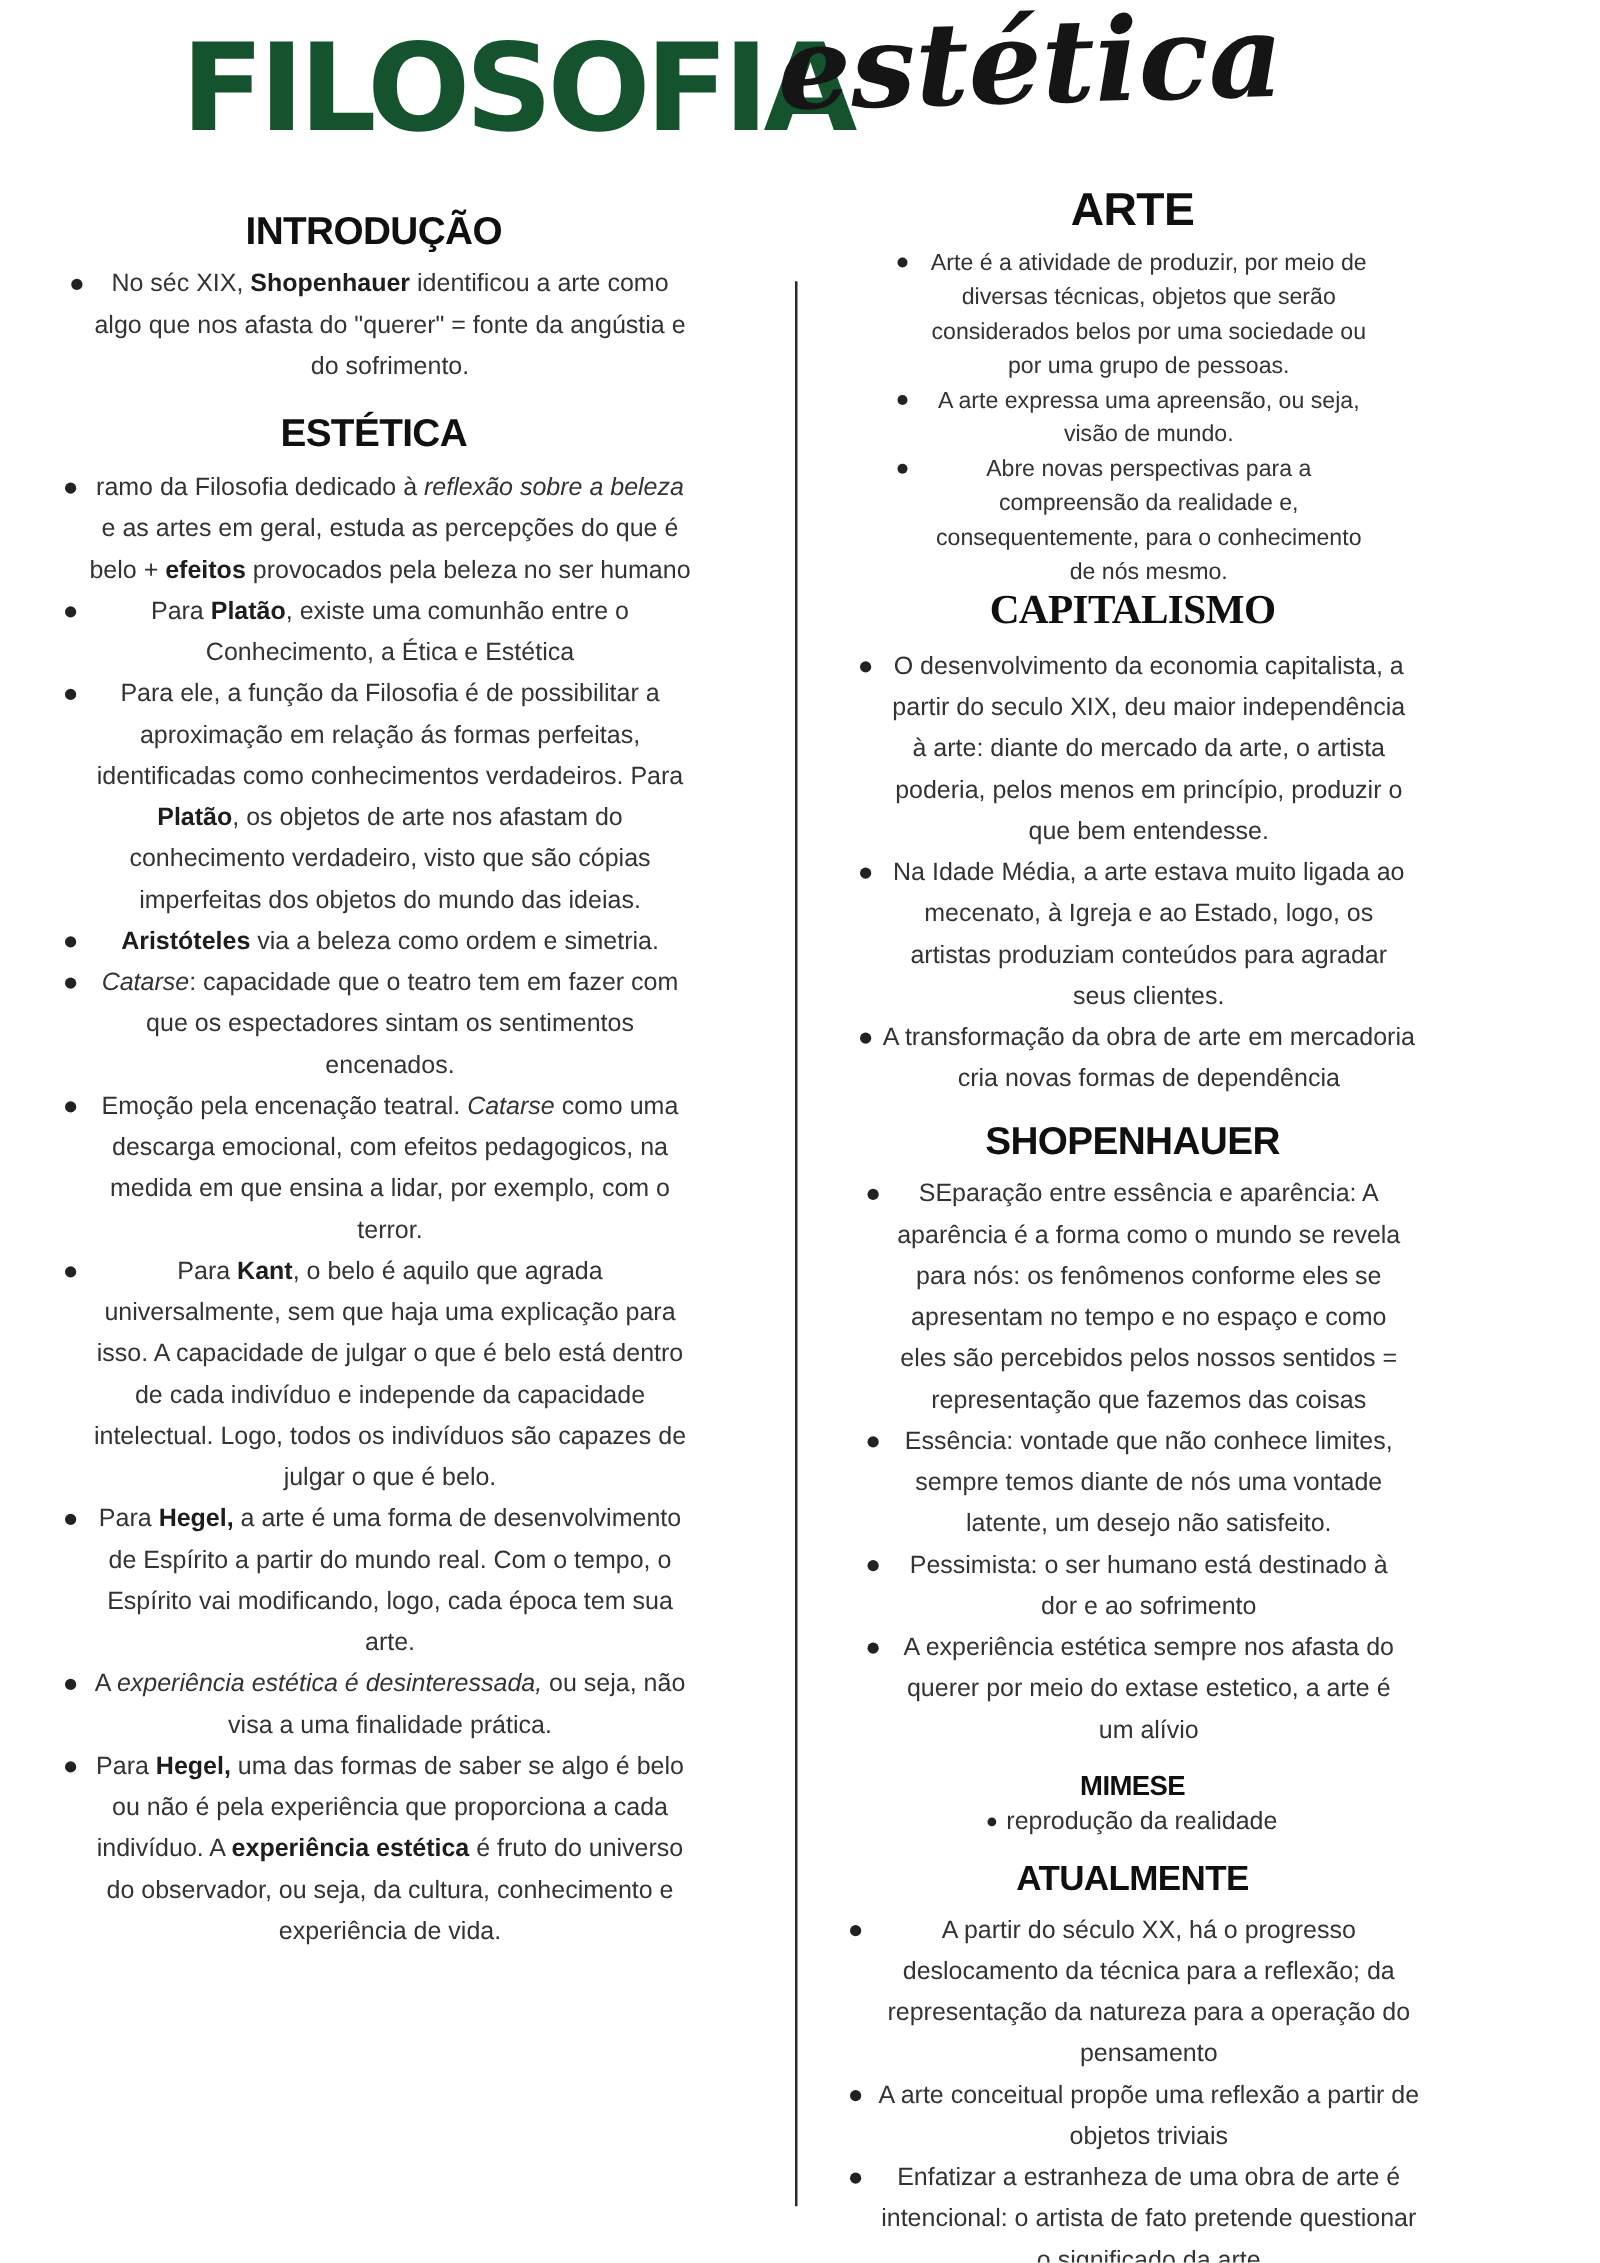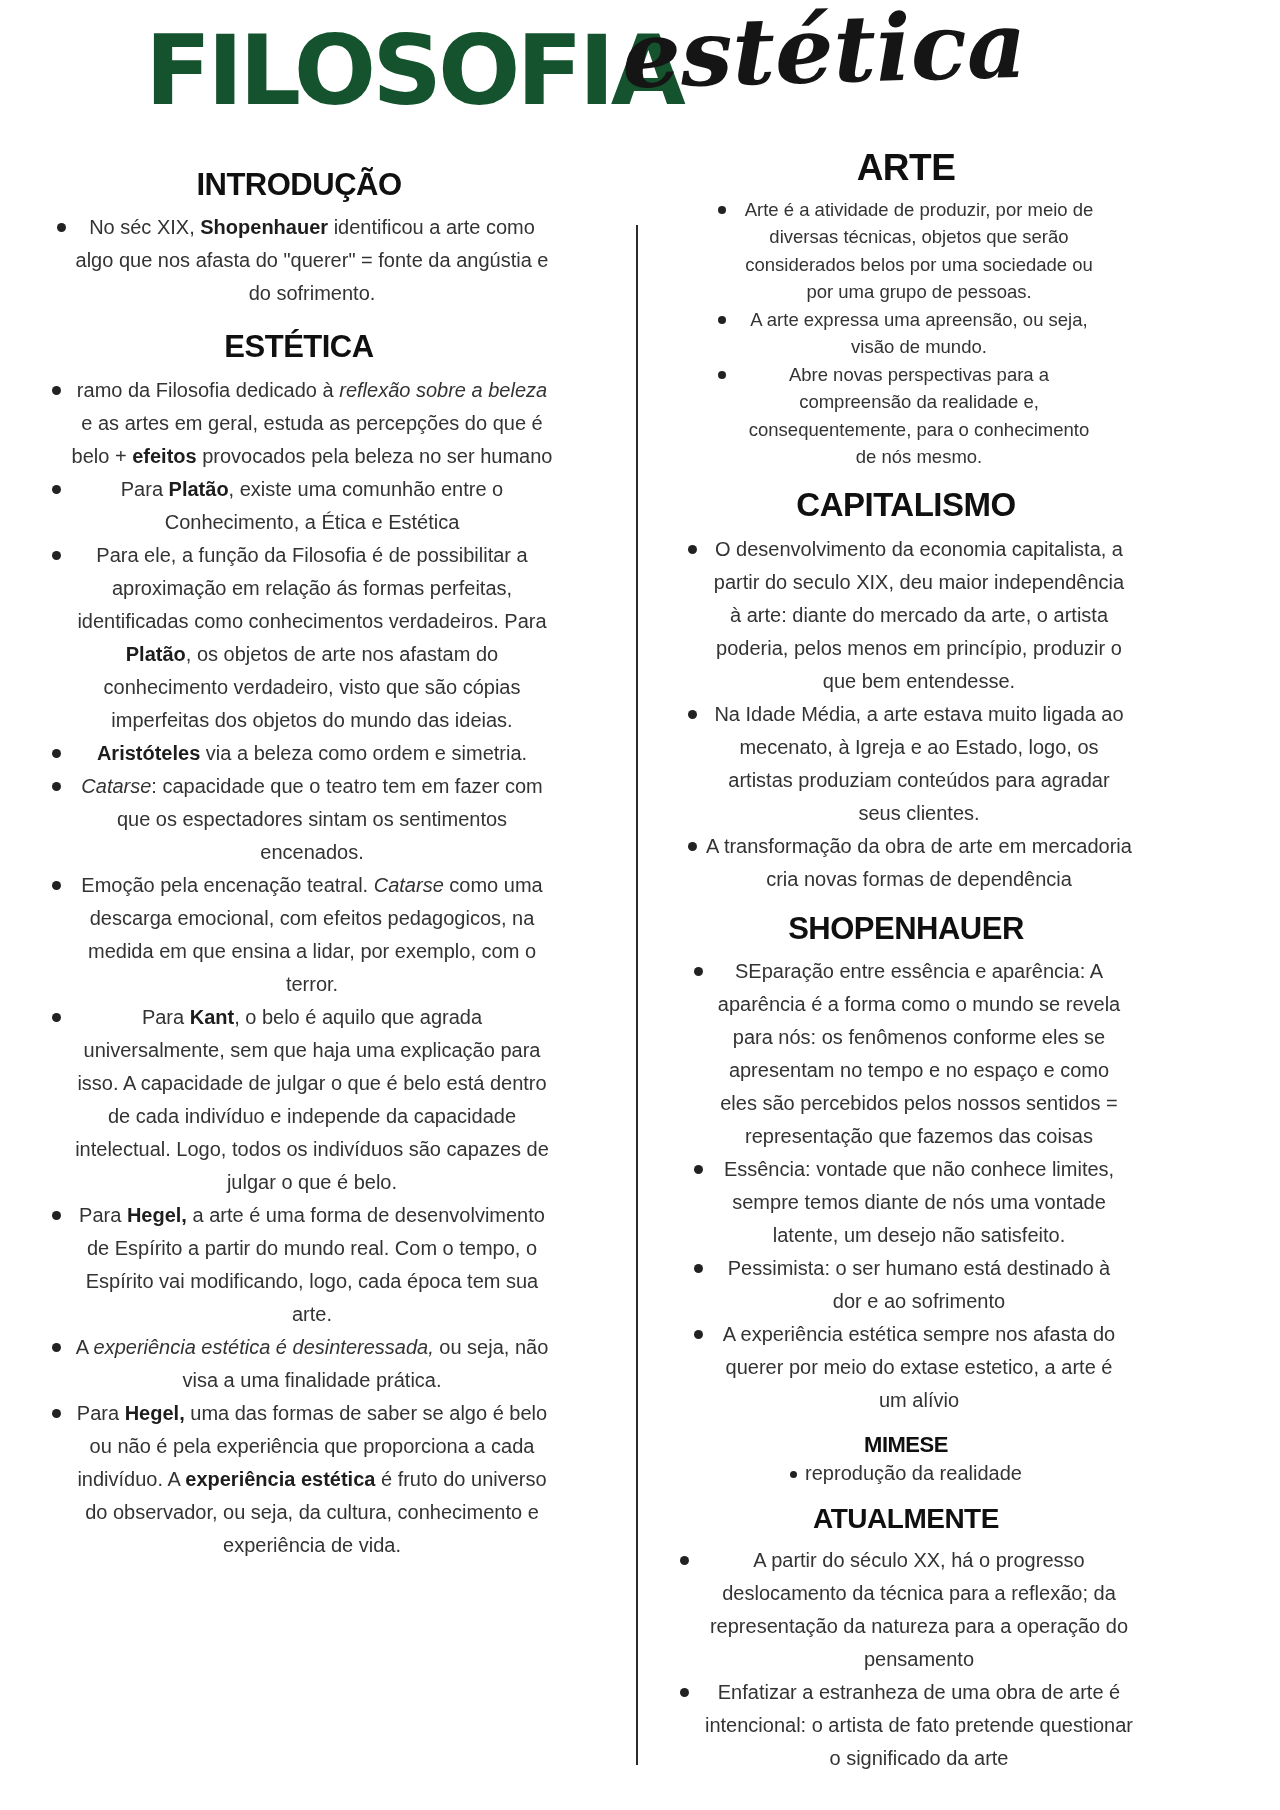--- a/index.html
+++ b/index.html
@@ -70,21 +70,21 @@
   
   #sec-introducao h2,#sec-estetica h2{font-size:31px;}
   #sec-introducao ul{width:500px;}
   #sec-estetica ul{width:510px;}
   #sec-estetica{margin-top:20px;}
   
   #sec-arte h2{font-size:37px;margin-bottom:8px;}
   #sec-arte ul{max-width:392px;}
   #sec-arte li{font-size:18.5px;line-height:27.5px;}
   #sec-arte li::before{top:10px;width:8px;height:8px;}
-  #sec-capitalismo h2{font-size:33px;margin-top:16px;}
+  #sec-capitalismo h2{font-size:33px;margin-top:0;font-family:Liberation Serif, serif;}
   #sec-capitalismo ul{max-width:452px;}
   #sec-shopenhauer h2{font-size:31px;margin-top:16px;}
   #sec-shopenhauer ul{max-width:440px;}
   #sec-mimese h2{font-size:22px;margin:16px 0 0 0;}
   #sec-mimese ul{max-width:420px;padding-left:0;}
   #sec-mimese li::before{
     position:static;display:inline-block;
     margin:0 8px 2px 0;width:7px;height:7px;
   }
   #sec-atualmente h2{font-size:28px;margin-top:14px;}
@@ -152,16 +152,17 @@
     <section class="sec" id="sec-mimese">
       <h2>MIMESE</h2>
       <ul>
         <li><span>reprodução da realidade</span></li>
       </ul>
     </section>
     <section class="sec" id="sec-atualmente">
       <h2>ATUALMENTE</h2>
       <ul>
         <li><span>A partir do século XX, há o progresso deslocamento da técnica para a reflexão; da representação da natureza para a operação do pensamento</span></li>
+        <li><span>A arte conceitual propõe uma reflexão a partir de objetos triviais</span></li>
         <li><span>Enfatizar a estranheza de uma obra de arte é intencional: o artista de fato pretende questionar o significado da arte</span></li>
       </ul>
     </section>
   </div>
 
 </body></html>

